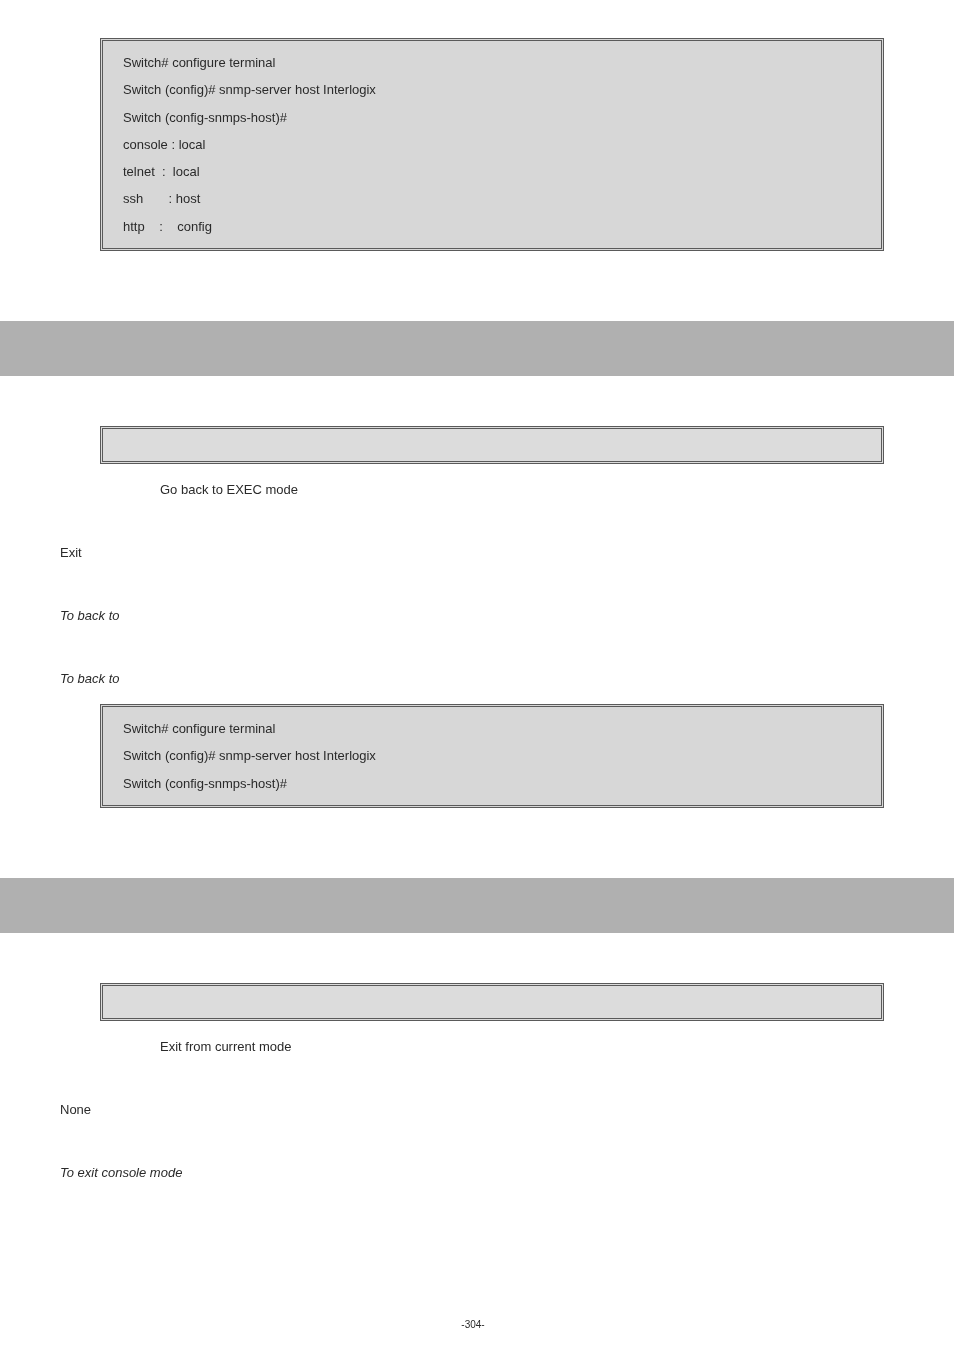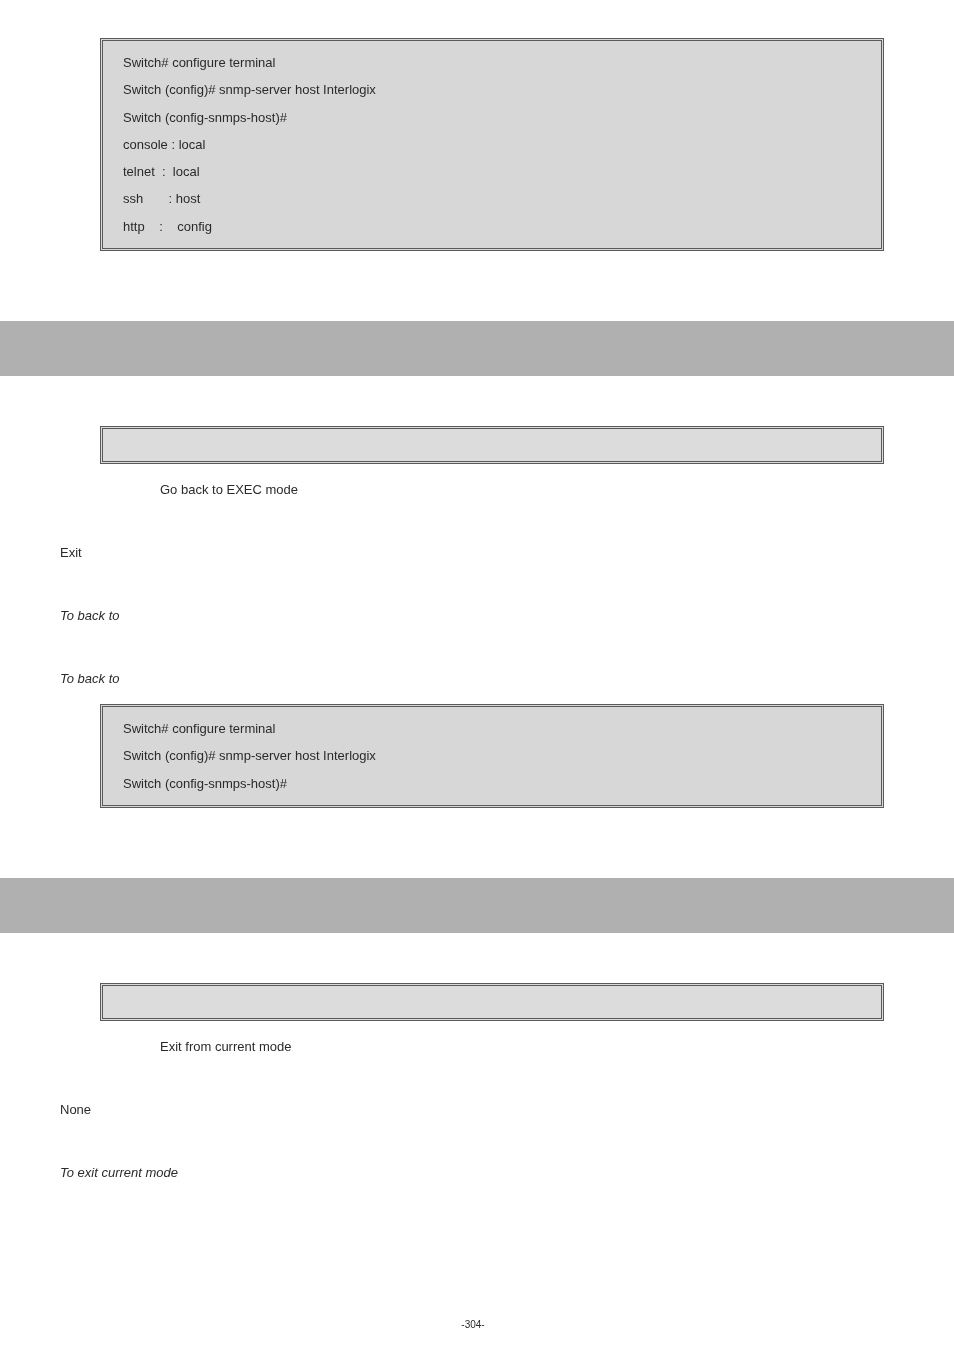--- a/index.html
+++ b/index.html
@@ -101,17 +101,17 @@
   </div>
 
   <div class="blue-band"></div>
 
   <div class="syntax-box"></div>
 
   <div class="desc-line">Exit from current mode</div>
 
   <div class="label">None</div>
 
-  <div class="label2">To exit current mode</div>
+  <div class="label2">To exit console mode</div>
 
 </div>
 
 <div class="page-num">-304-</div>
 
 </body></html>

